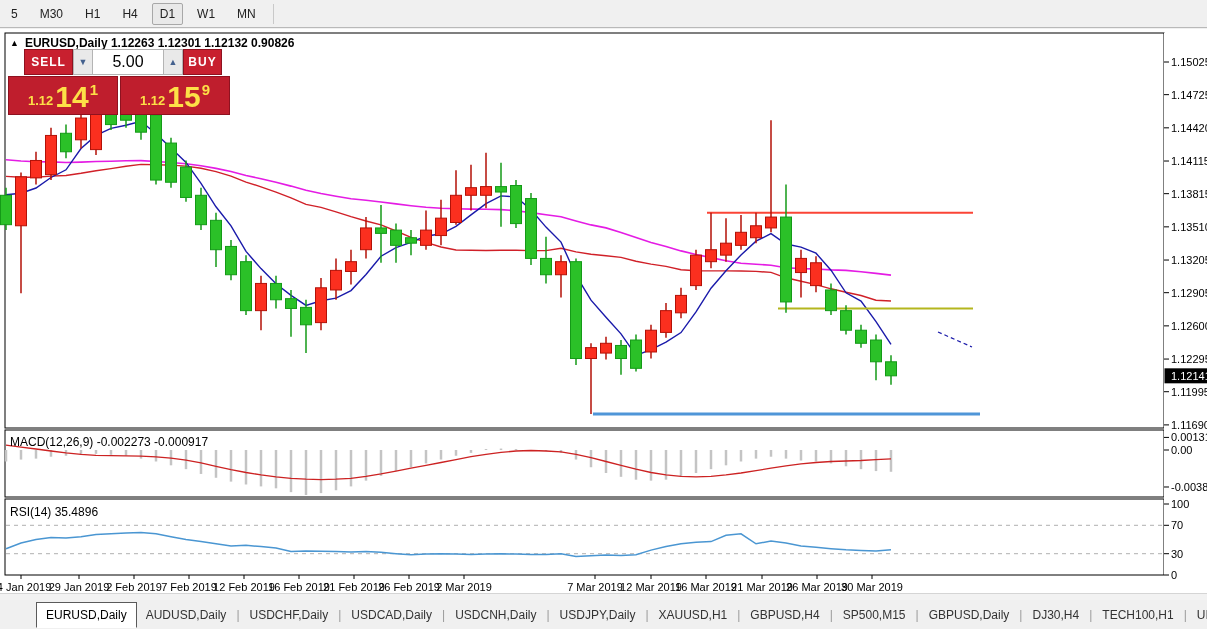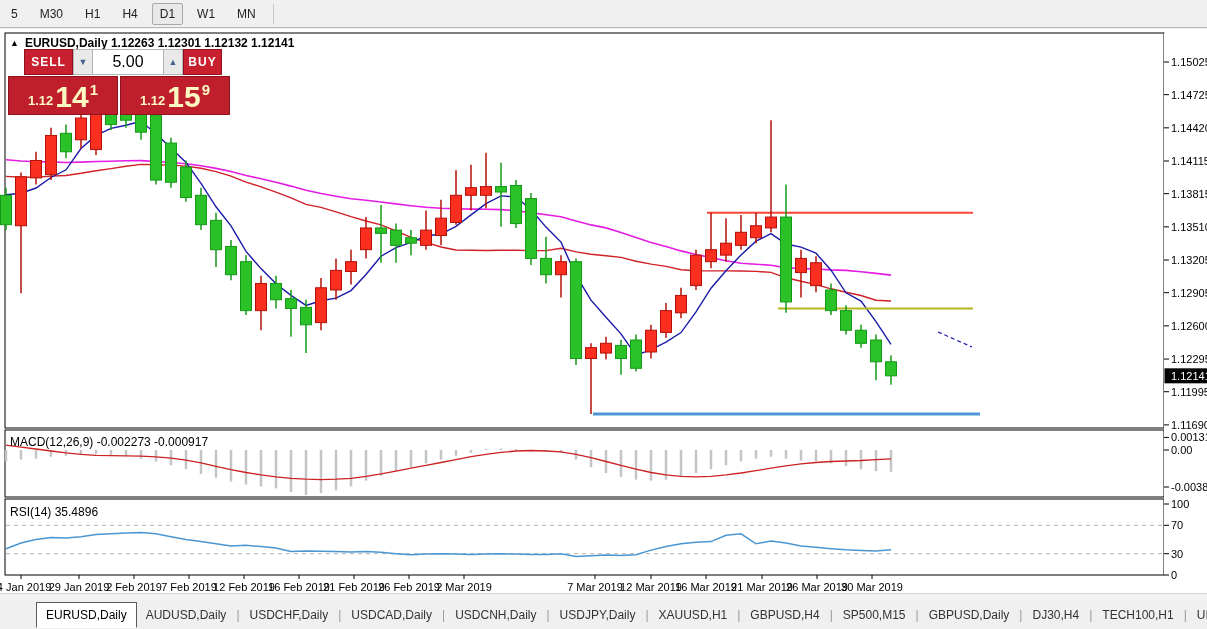--- a/index.html
+++ b/index.html
@@ -30,21 +30,21 @@
   .trade-btn { width:49px; height:26px; background:#c8202f; color:#fff; font-size:12px;
                font-weight:bold; border:1px solid #8e1220; display:flex; align-items:center;
                justify-content:center; letter-spacing:1px; cursor:pointer; }
   .spin-btn { width:20px; height:26px; background:#e9e9e9; border:1px solid #b4b4b4;
               display:flex; align-items:center; justify-content:center; color:#44618e;
               font-size:9px; cursor:pointer; }
   #volume-input { width:70px; height:26px; border:1px solid #b4b4b4; border-left:none; border-right:none;
                   text-align:center; font-size:16px; font-family:"Liberation Sans",sans-serif; color:#000; }
   #trade-row2 { position:absolute; left:0; top:27px; width:222px; height:39px; display:flex; }
   .price-box { width:110px; height:39px; background:#bf1e2d; border:1px solid #8e1220;
-               color:#fef9c3; display:flex; align-items:flex-end; justify-content:center;
+               color:#fde047; display:flex; align-items:flex-end; justify-content:center;
                padding-bottom:2px; cursor:pointer; }
   .price-box + .price-box { margin-left:2px; }
   .price-small { font-size:13px; font-weight:bold; margin:0 2px 4px 0; }
   .price-big { font-size:30px; font-weight:bold; line-height:30px; }
   .price-sup { font-size:15px; font-weight:bold; margin:0 0 14px 1px; }
 
   .pane-label { position:absolute; font-size:12px; color:#000; }
 
   
   #bottom-strip { position:absolute; left:0; top:593px; width:1207px; height:7px; background:#f2f2f2;
@@ -339,21 +339,21 @@
         <line x1="762" y1="575" x2="762" y2="579" stroke="#000" stroke-width="1"></line>
         <text x="762" y="591" font-size="11" text-anchor="middle" font-family="Liberation Sans, sans-serif" fill="#000">21 Mar 2019</text>
         <line x1="817" y1="575" x2="817" y2="579" stroke="#000" stroke-width="1"></line>
         <text x="817" y="591" font-size="11" text-anchor="middle" font-family="Liberation Sans, sans-serif" fill="#000">26 Mar 2019</text>
         <line x1="872" y1="575" x2="872" y2="579" stroke="#000" stroke-width="1"></line>
         <text x="872" y="591" font-size="11" text-anchor="middle" font-family="Liberation Sans, sans-serif" fill="#000">30 Mar 2019</text>
       </svg>
 
     <div id="chart-title">
       <span class="tri">▲</span>
-      <span>EURUSD,Daily  1.12263 1.12301 1.12132 1.12141</span>
+      <span>EURUSD,Daily  1.12263 1.12301 1.12132 0.90826</span>
     </div>
 
     <div id="trade-panel">
       <div id="trade-row1">
         <div class="trade-btn">SELL</div>
         <div class="spin-btn">
           <span>▼</span>
         </div>
         <input id="volume-input" value="5.00" style="">
         <div class="spin-btn">

